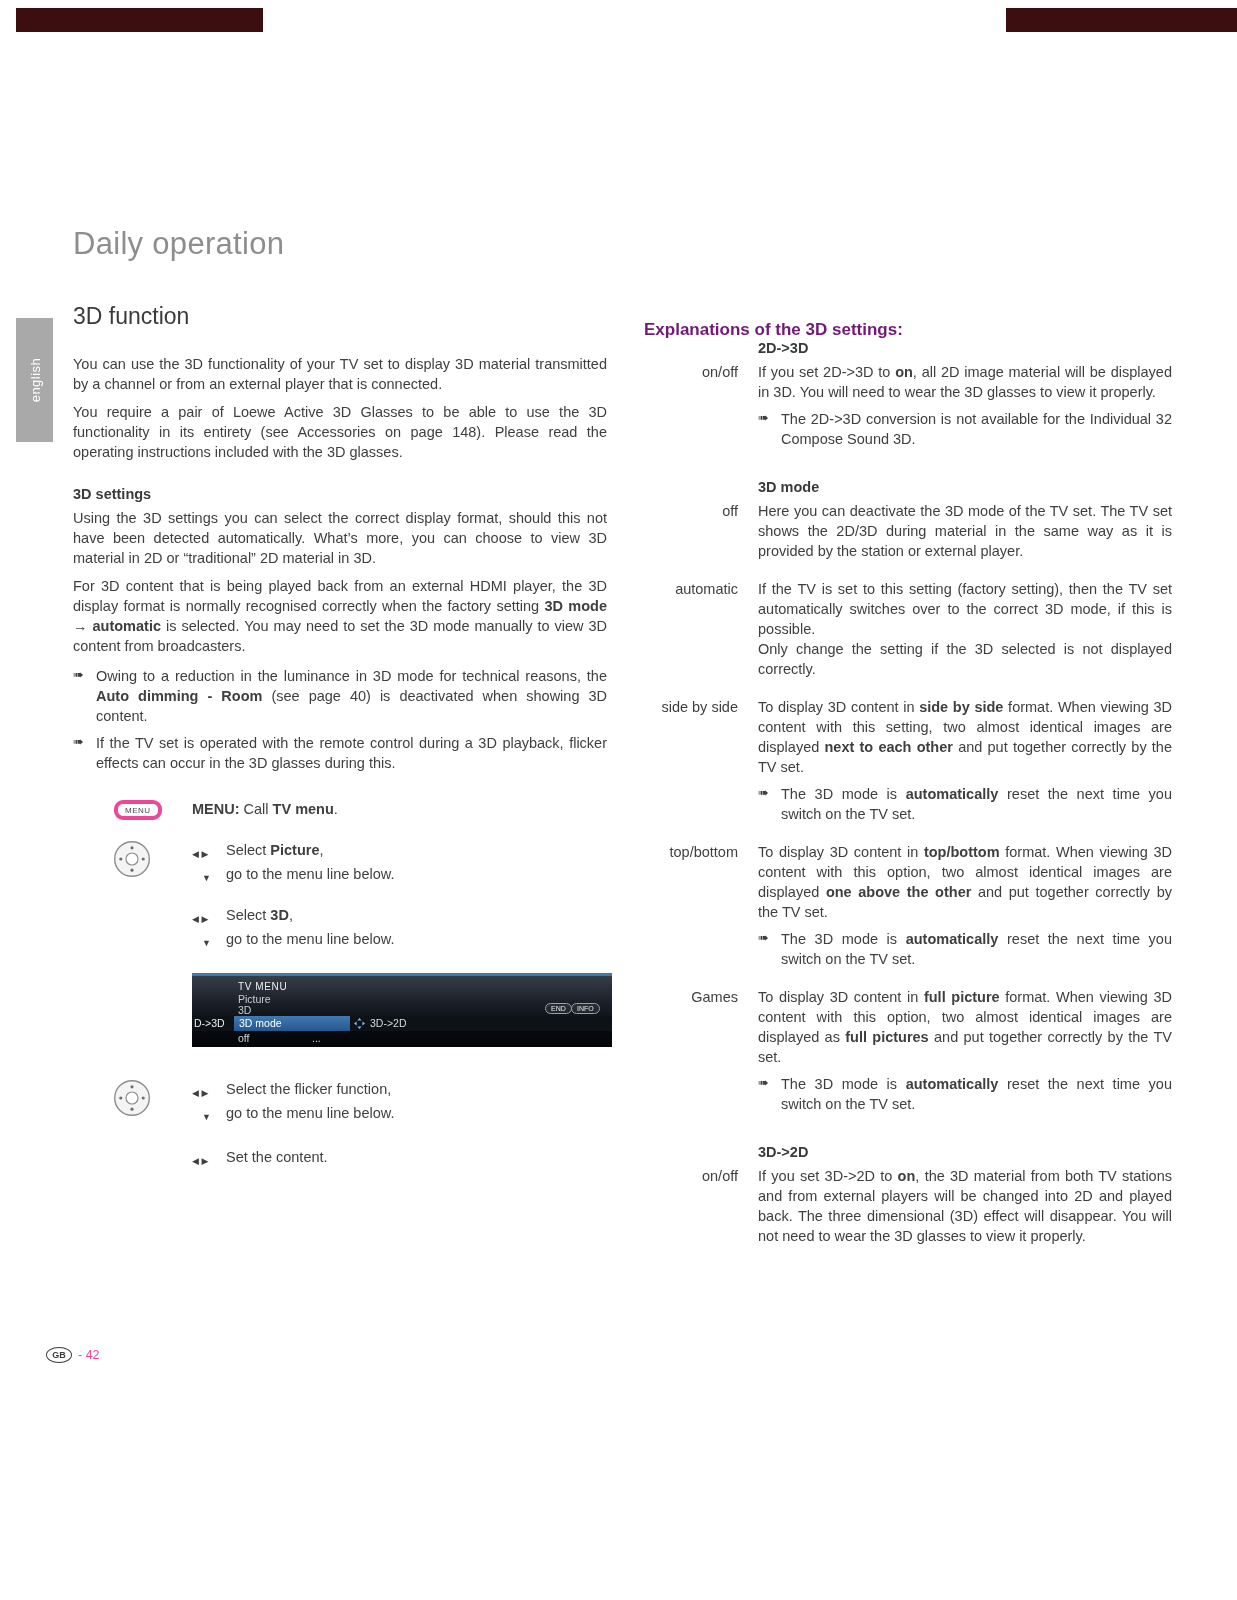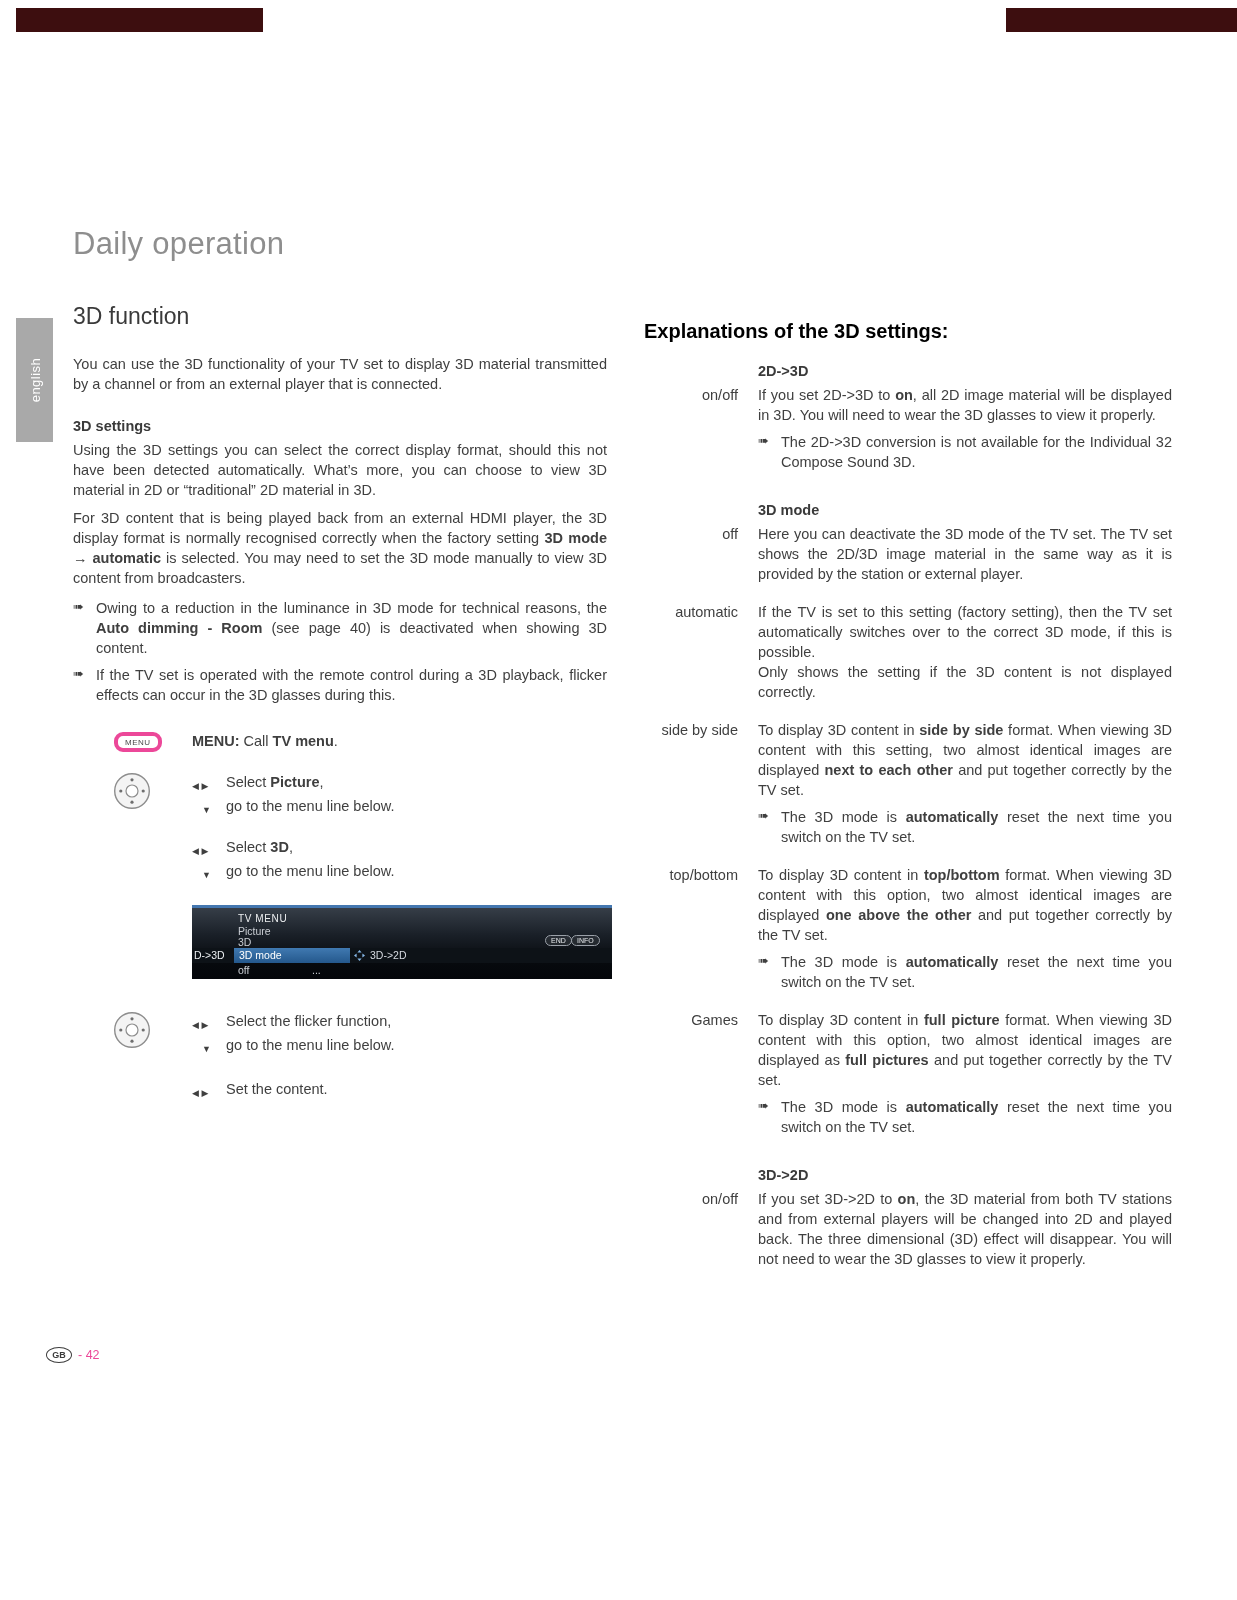--- a/index.html
+++ b/index.html
@@ -59,21 +59,21 @@
   .tm-row { position:absolute; left:0; top:43px; width:100%; height:15px; background:#0d1217; }
   .tm-left { position:absolute; left:2px; top:1px; font-size:10.5px; color:#eceff2; }
   .tm-sel { position:absolute; left:42px; top:0; width:116px; height:15px; background:linear-gradient(180deg,#4079b1,#24588c); color:#ffffff; font-size:10.5px; line-height:15px; padding-left:5px; }
   .tm-move { position:absolute; left:162px; top:2px; }
   .tm-right { position:absolute; left:178px; top:1px; font-size:10.5px; color:#d6dae0; }
   .tm-val { position:absolute; left:46px; top:59px; font-size:10.5px; color:#ccd1d7; }
   .tm-more { position:absolute; left:120px; top:59px; font-size:10.5px; color:#ccd1d7; }
 
   
   .right-col { position:absolute; left:628px; top:320px; width:528px; }
-  .r-heading { font-size:20px; font-weight:bold; color:#000000; margin-bottom:20px; }
+  .r-heading { font-size:17px; font-weight:bold; color:#701a75; margin-bottom:0; }
   .r-title { font-size:14.5px; font-weight:bold; color:#3a3a3a; margin-left:114px; margin-bottom:6px; }
   .r-section + .r-section .r-title { margin-top:30px; }
   .r-row { display:flex; margin-bottom:18px; }
   .r-label { width:94px; flex:0 0 94px; margin-right:20px; text-align:right; font-size:14.5px; line-height:20px; color:#3f3f3f; }
   .r-body { flex:1; }
   .r-body p { font-size:14.5px; line-height:20px; text-align:justify; }
   .note { position:relative; padding-left:23px; margin-top:7px; }
   .note .note-arrow { position:absolute; left:0; top:1px; font-size:13px; color:#3f3f3f; }
 
   
@@ -97,20 +97,21 @@
   <h1 class="page-title">Daily operation</h1>
 
   <div class="lang-tab">
     <span>english</span>
   </div>
 
   <div class="left-col">
     <h2 class="h-3d">3D function</h2>
 
     <p class="body-p">You can use the 3D functionality of your TV set to display 3D material transmitted by a channel or from an external player that is connected.</p>
+    <p class="body-p">You require a pair of Loewe Active 3D Glasses to be able to use the 3D functionality in its entirety (see Accessories on page 148). Please read the operating instructions included with the 3D glasses.</p>
 
     <h3 class="sub-h">3D settings</h3>
     <p class="body-p">Using the 3D settings you can select the correct display format, should this not have been detected automatically. What’s more, you can choose to view 3D material in 2D or “traditional” 2D material in 3D.</p>
     <p class="body-p">For 3D content that is being played back from an external HDMI player, the 3D display format is normally recognised correctly when the factory setting <b>3D mode</b> → <b>automatic</b> is selected. You may need to set the 3D mode manually to view 3D content from broadcasters.</p>
 
     <div class="hint" style="margin-top:10px;">
       <span class="hint-arrow">➠</span>
       <p class="body-p">Owing to a reduction in the luminance in 3D mode for technical reasons, the <b>Auto dimming - Room</b> (see page 40) is deactivated when showing 3D content.</p>
     </div>
     <div class="hint">
@@ -224,29 +225,29 @@
         </div>
       </div>
     </div>
 
     <div class="r-section">
       <h4 class="r-title">3D mode</h4>
 
       <div class="r-row">
         <div class="r-label">off</div>
         <div class="r-body">
-          <p>Here you can deactivate the 3D mode of the TV set. The TV set shows the 2D/3D image material in the same way as it is provided by the station or external player.</p>
+          <p>Here you can deactivate the 3D mode of the TV set. The TV set shows the 2D/3D during material in the same way as it is provided by the station or external player.</p>
         </div>
       </div>
 
       <div class="r-row">
         <div class="r-label">automatic</div>
         <div class="r-body">
           <p>If the TV is set to this setting (factory setting), then the TV set automatically switches over to the correct 3D mode, if this is possible.</p>
-          <p>Only shows the setting if the 3D content is not displayed correctly.</p>
+          <p>Only change the setting if the 3D selected is not displayed correctly.</p>
         </div>
       </div>
 
       <div class="r-row">
         <div class="r-label">side by side</div>
         <div class="r-body">
           <p>To display 3D content in <b>side by side</b> format. When viewing 3D content with this setting, two almost identical images are displayed <b>next to each other</b> and put together correctly by the TV set.</p>
           <div class="note">
             <span class="note-arrow">➠</span>
             <p>The 3D mode is <b>automatically</b> reset the next time you switch on the TV set.</p>

